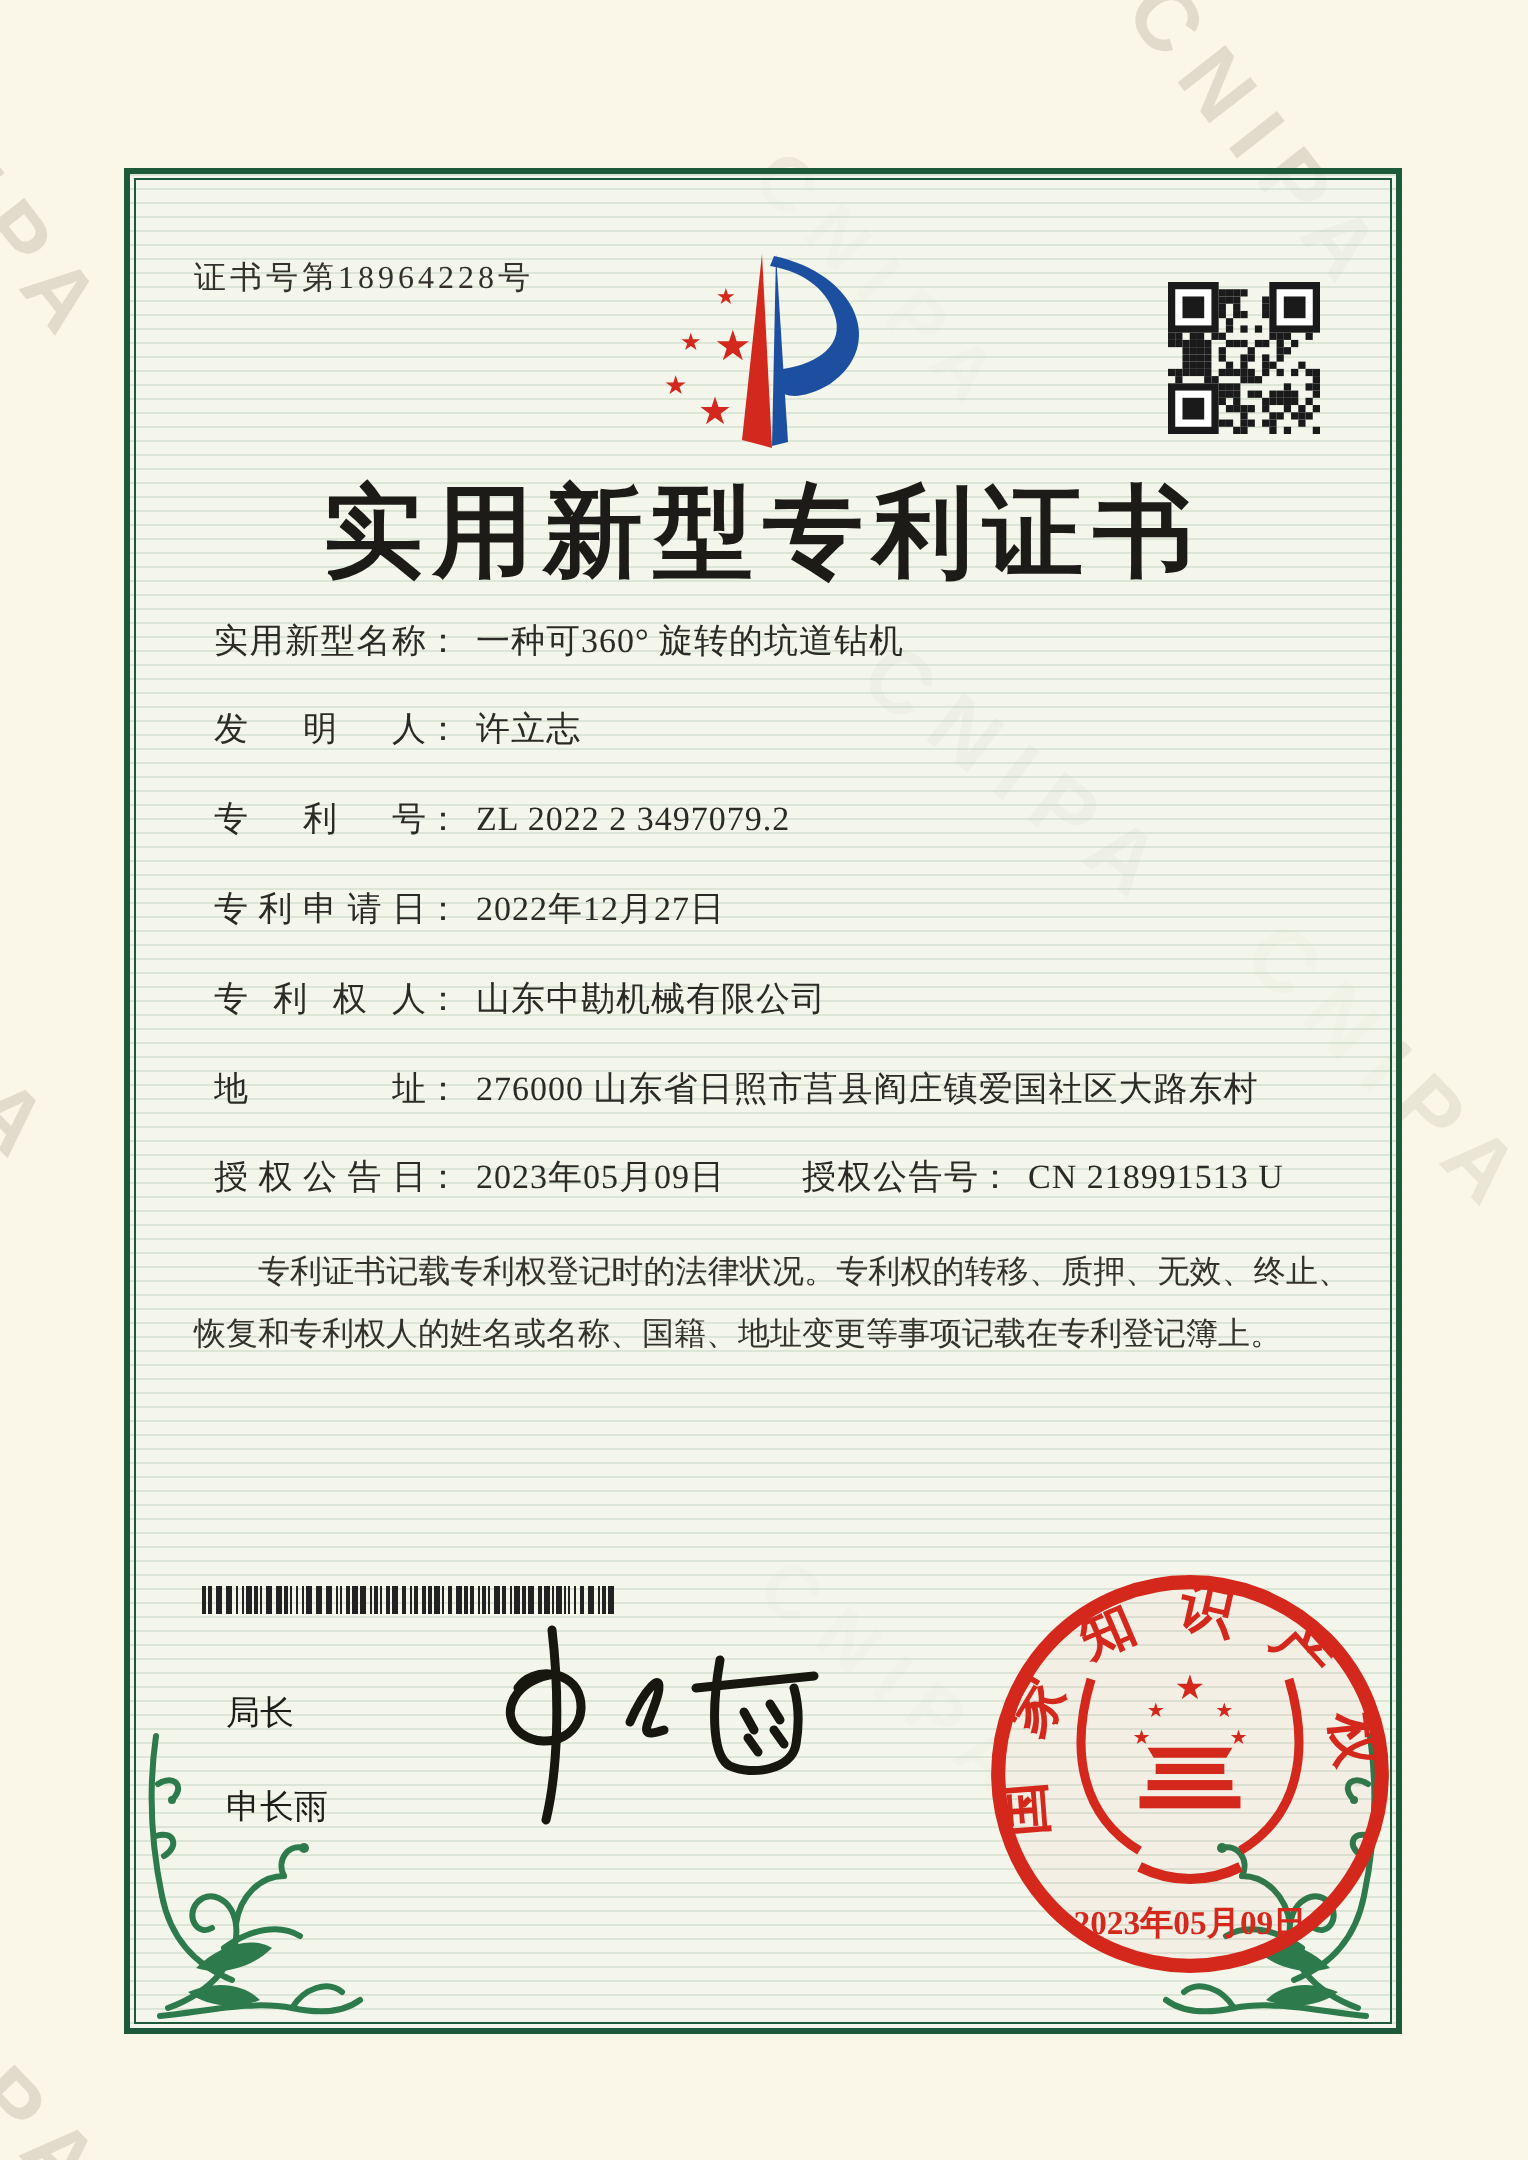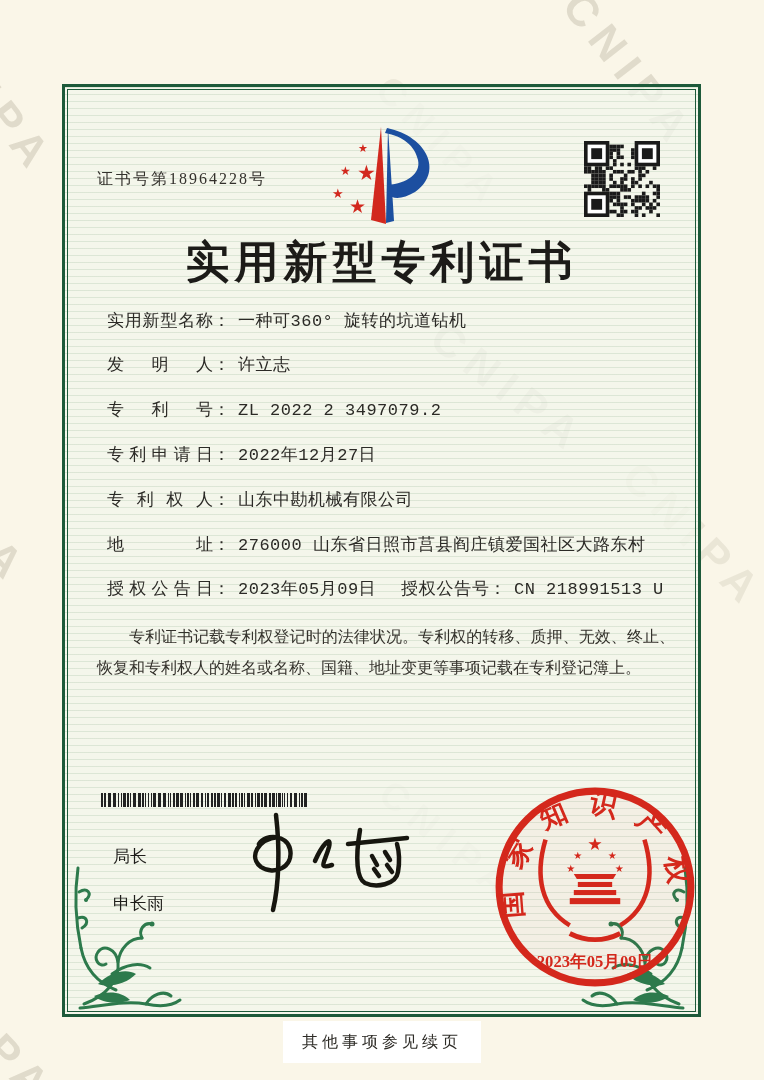--- a/index.html
+++ b/index.html
@@ -35,34 +35,34 @@
   .frame-inner{
     position:absolute; left:2px; top:2px; right:2px; bottom:2px;
     border:1px solid #1d5a3a; pointer-events:none;
   }
   .flourish{position:absolute; width:115px; height:145px;}
   .fl-bl{left:3px;  bottom:3px;}
   .fl-br{right:3px; bottom:3px; transform:scaleX(-1);}
   
   .cert-no{
     position:absolute; left:32px; top:42px;
-    font-size:16px; letter-spacing:2px; color:#33312c;margin-top:40px;
+    font-size:16px; letter-spacing:2px; color:#33312c;
   }
   .logo{position:absolute; left:262px; top:38px; width:126px; height:108px;}
   .logo-star{position:absolute; color:#d2281e; font-family:"DejaVu Sans",sans-serif; line-height:1;}
   .qr{position:absolute; left:519px; top:54px; width:76px; height:78px;}
   .title{
     position:absolute; left:0; top:146px; width:100%;
-    text-align:center; font-size:44px; font-weight:bold; letter-spacing:5px; color:#1c1b18;
+    text-align:center; font-size:50px; font-weight:bold; letter-spacing:5px; color:#1c1b18;
   }
   .fields{position:absolute; left:32px; top:222px; width:580px; font-size:17px;}
   .f-row{position:absolute; left:0; white-space:nowrap;}
   .f-label{display:inline-block; width:106px; text-align:justify; text-align-last:justify; vertical-align:bottom;margin-left:10px;}
   .f-colon{display:inline-block; margin-right:8px;}
-  .f-value{letter-spacing:.5px;font-family:Liberation Mono, monospace;}
+  .f-value{letter-spacing:.5px;}
   .r0{top:0;}   .r1{top:44px;} .r2{top:89px;} .r3{top:134px;}
   .r4{top:179px;} .r5{top:224px;} .r6{top:268px;}
   .f-cell2{position:absolute; left:294px; top:0; white-space:nowrap;}
   .f-cell2 .f-label{width:88px;}
   .body-text{
     position:absolute; left:32px; top:534px; width:578px;
     font-size:16px; line-height:31px; text-align:justify; color:#34322c;
   }
   .body-text p{margin:0; text-indent:2em;}
   .barcode{position:absolute; left:36px; top:706px; width:210px; height:14px;}
@@ -451,15 +451,14 @@
             <rect x="84" y="108" width="42" height="5"></rect>
             <rect x="80" y="116" width="50" height="6"></rect>
           </g>
         </g>
         <text x="105" y="184" text-anchor="middle" font-size="16.5" font-weight="bold" fill="#d4281c" font-family="Liberation Serif, serif">2023年05月09日</text>
       </svg>
     </div>
 
   </div>
 
-  <div class="continuation">其他事项参见续页</div>
 
 </div>
 
 </body></html>

